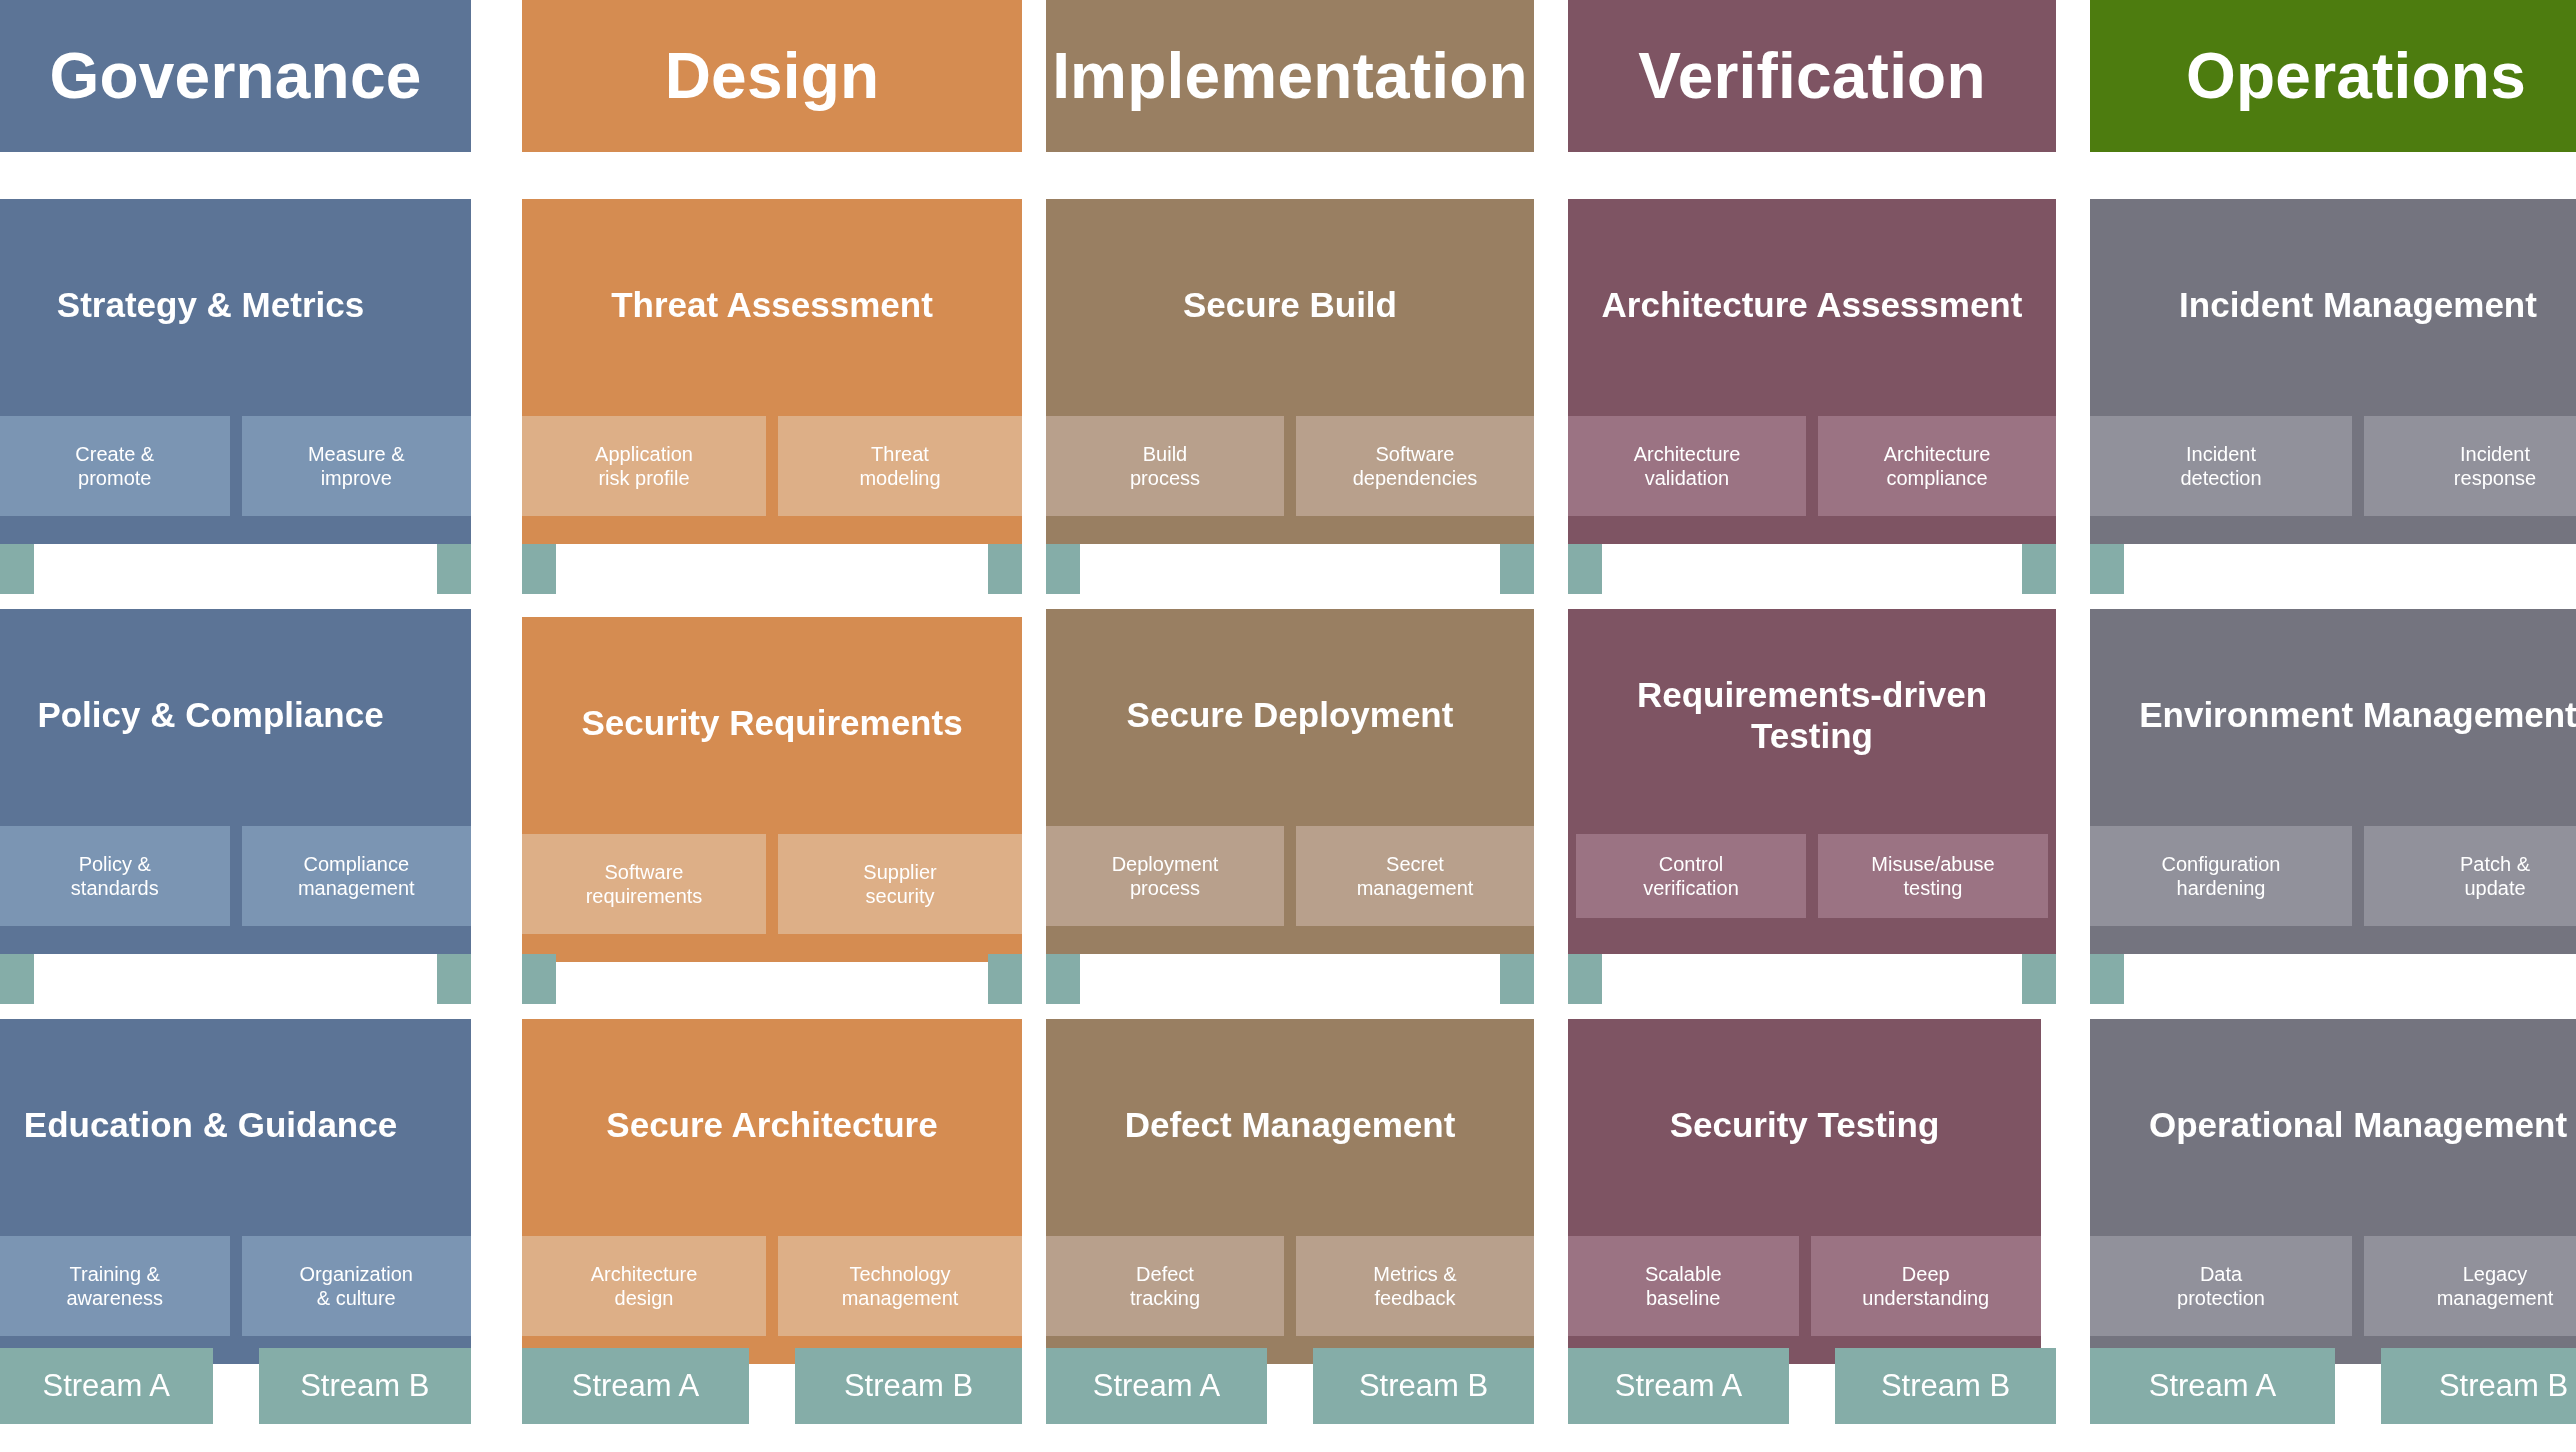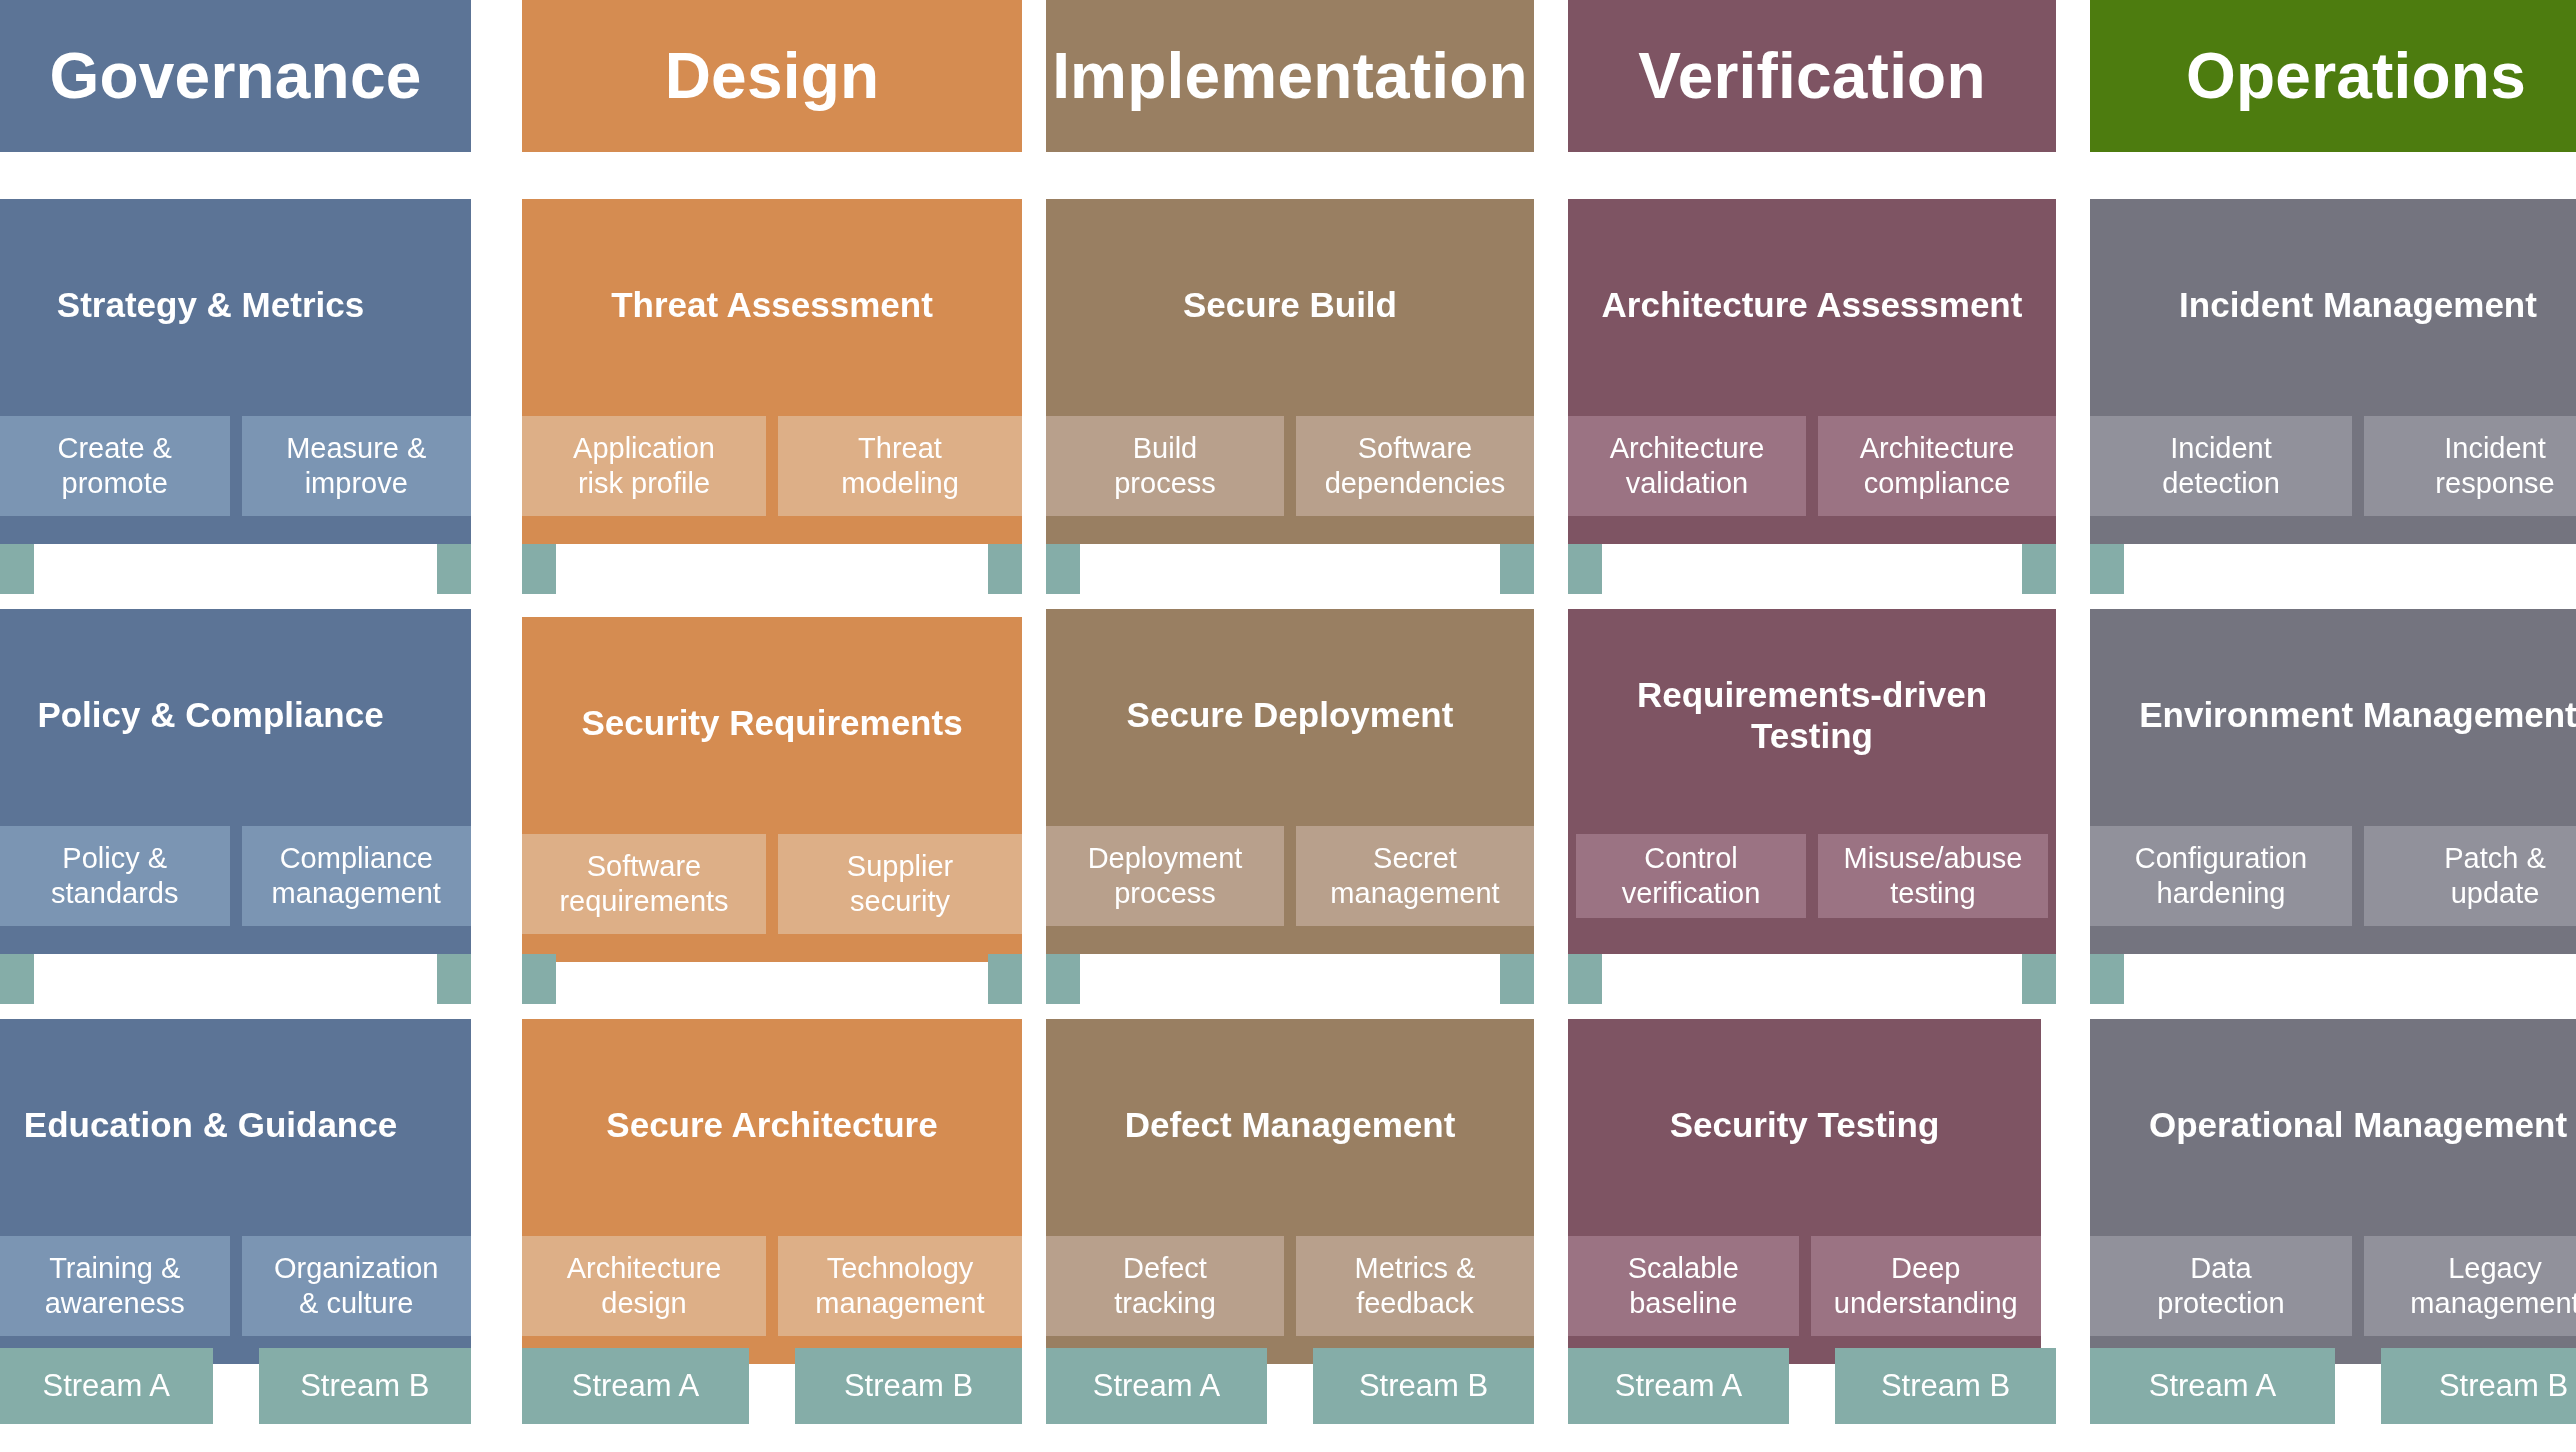--- a/index.html
+++ b/index.html
@@ -41,21 +41,21 @@
     display:flex; flex-direction:row;
     height:100px;
     padding:0 0 0 0;
     gap:12px;
   }
   .stream-box{
     flex:1 1 0;
     display:flex; align-items:center; justify-content:center;
     text-align:center;
     color:#ffffff;
-    font-size:29px; line-height:1.2;
+    font-size:20px; line-height:1.2;
     font-weight:400;
     padding:0 4px;
   }
   .practice-footer{ height:28px; }
 
   
   .tab{
     position:absolute;
     width:34px; height:50px;
     background:#85ADA8;

